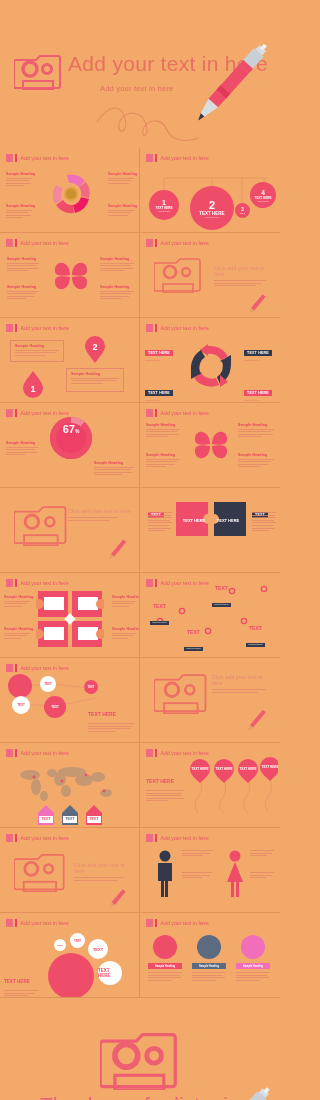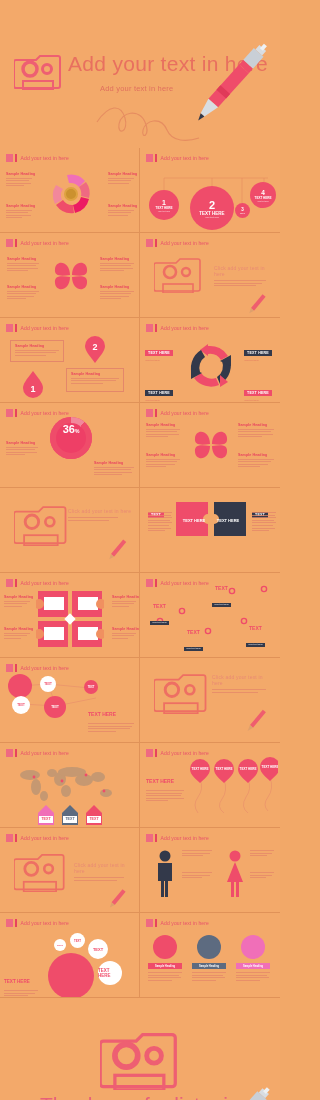--- a/index.html
+++ b/index.html
@@ -345,21 +345,21 @@
           <span class="hl">Sample Heading</span>
           <i style="width:100%"></i>
             <i style="width:92%"></i>
             <i style="width:96%"></i>
             <i style="width:70%"></i>
         </div>
         <div style="position:absolute;left:50px;top:14px;width:42px;height:42px;border-radius:50%;background:#ef4c6a;display:flex;align-items:center;justify-content:center">
           <div style="position:absolute;inset:0;border-radius:50%;
                       background:conic-gradient(#f2889b 0deg 40deg,#ef4c6a 40deg 360deg);"></div>
           <div style="position:relative;width:30px;height:30px;border-radius:50%;background:#ee3f66;display:flex;align-items:baseline;justify-content:center">
-            <span class="pct">36</span>
+            <span class="pct">67</span>
             <span class="pctsm">%</span>
           </div>
         </div>
       </div>
 
       <div class="slide">
         <div class="stitle">
           <span class="sq"></span>
           <span class="bar"></span>
           <span class="txt">Add your text in here</span>

